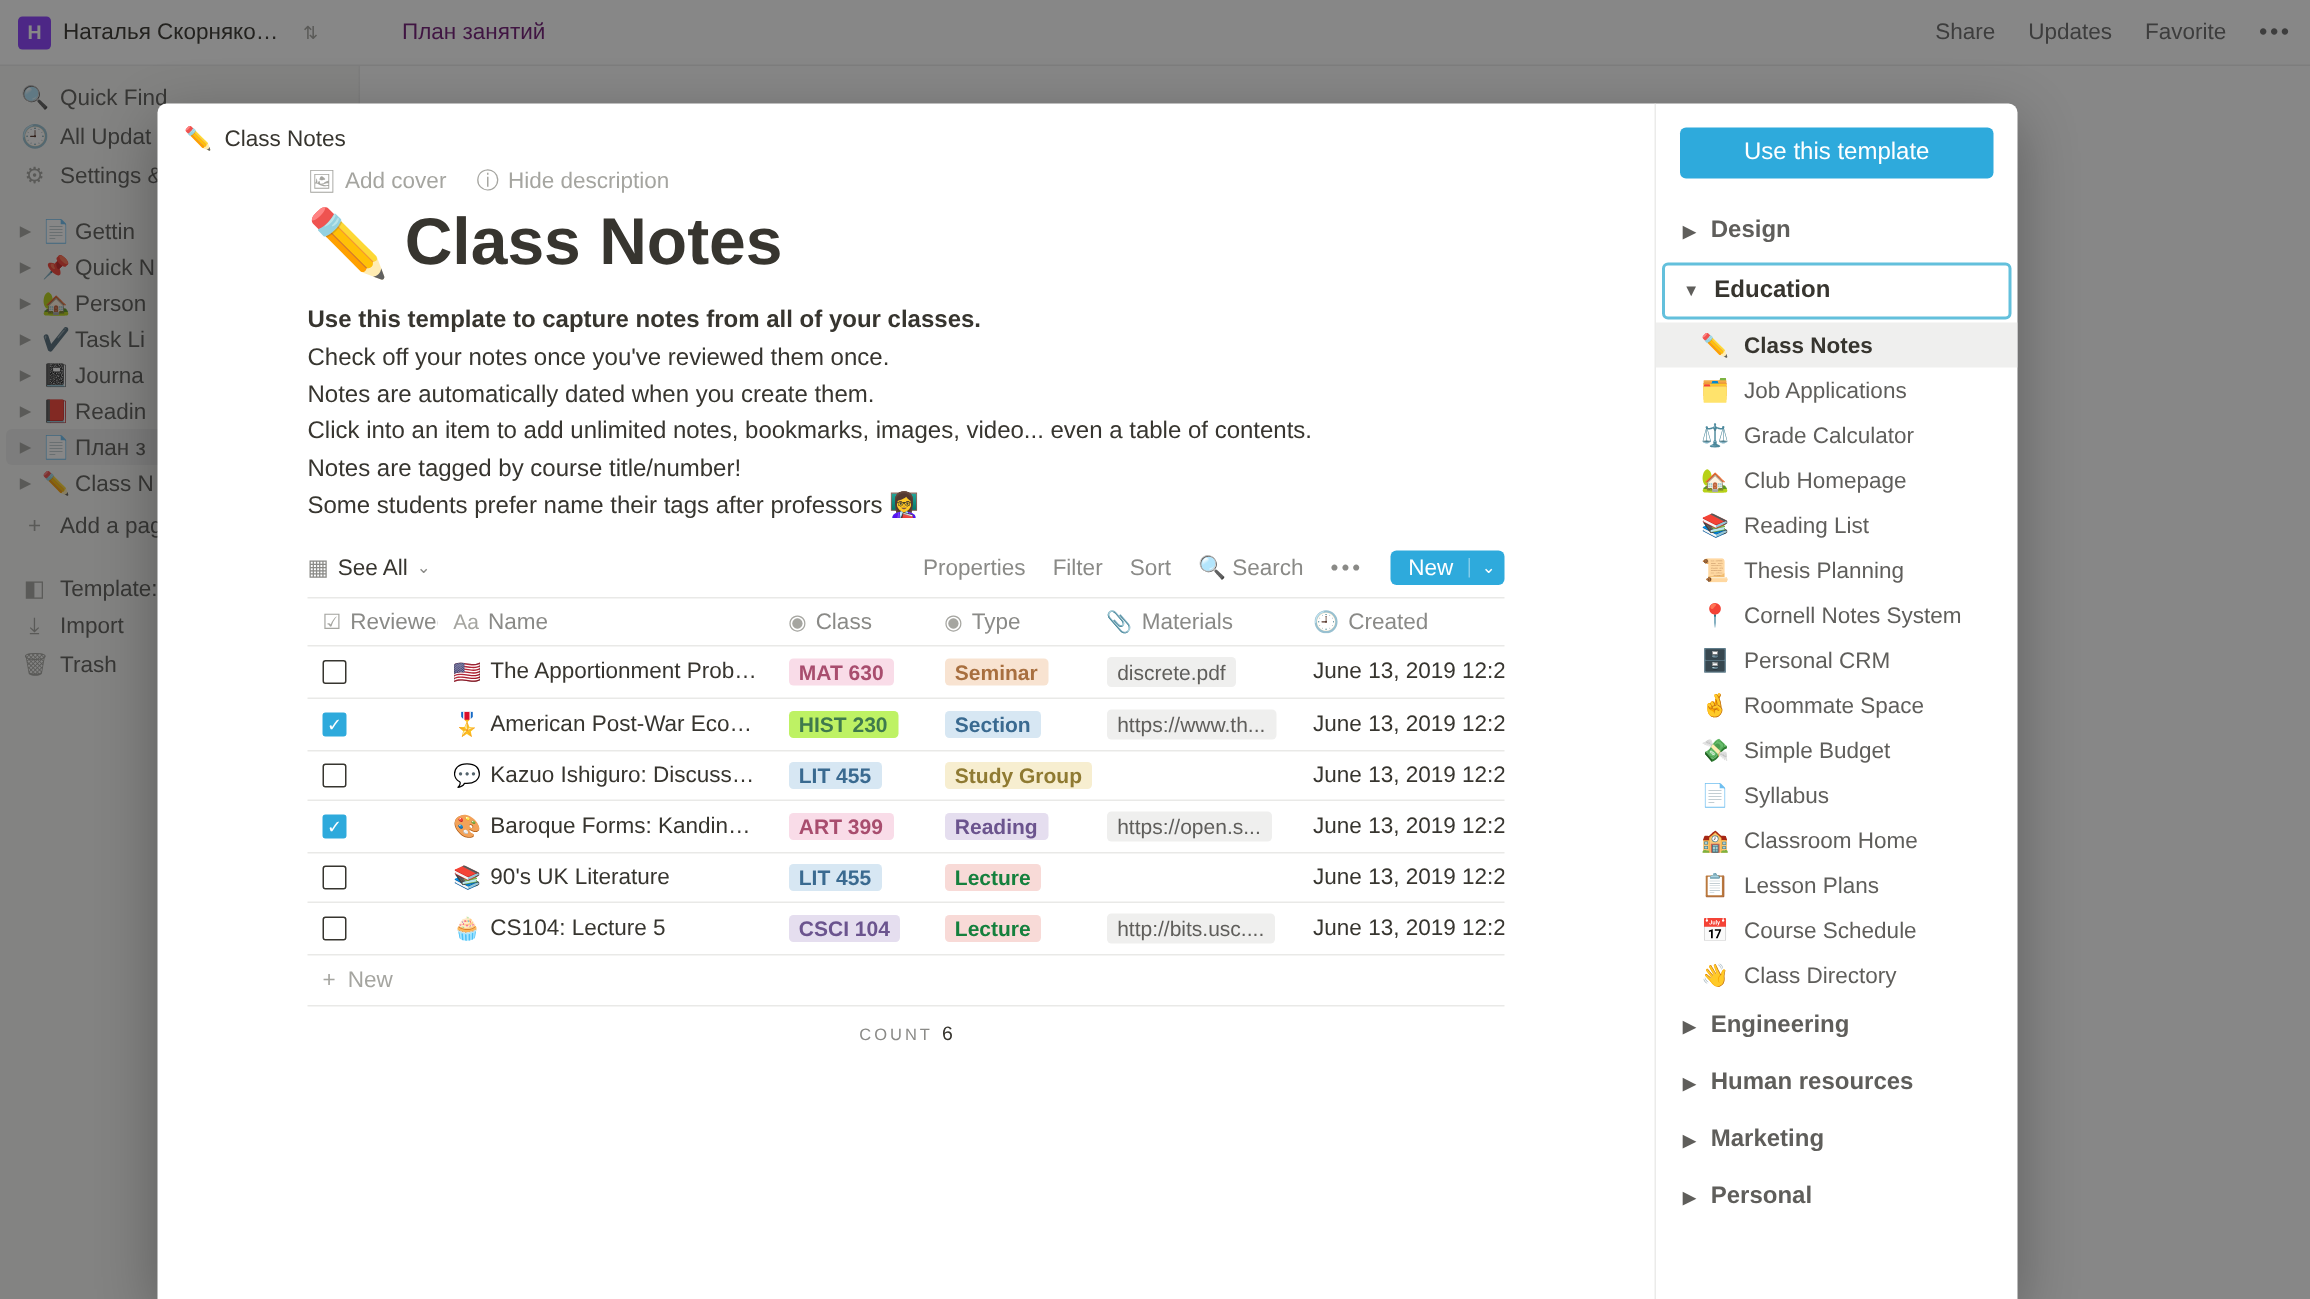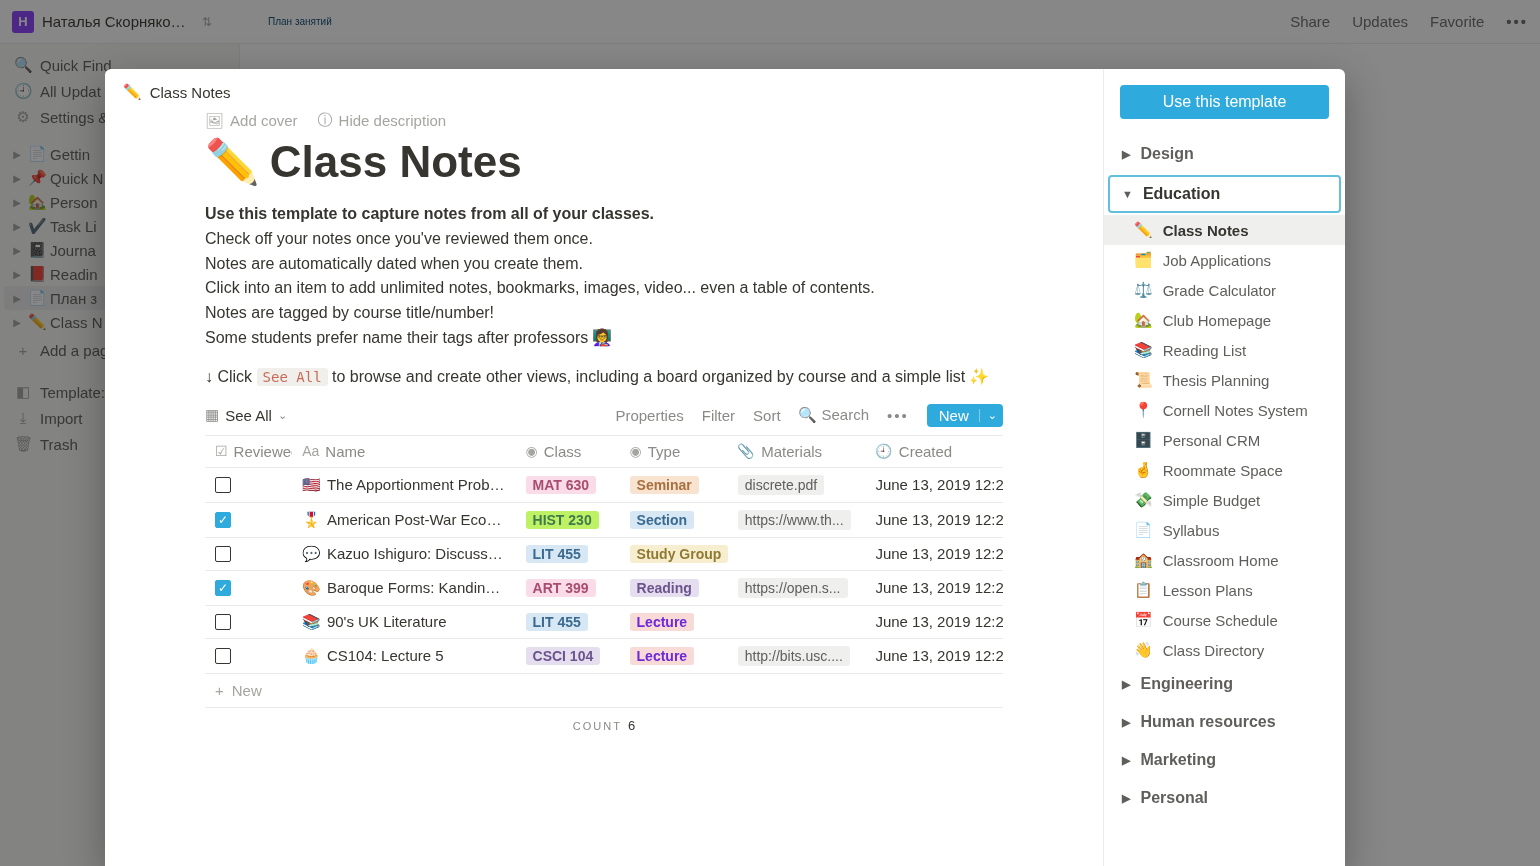--- a/index.html
+++ b/index.html
@@ -5,21 +5,21 @@
 * { box-sizing: border-box; margin: 0; padding: 0; }
 body { font-family: -apple-system, BlinkMacSystemFont, "Segoe UI", Helvetica, Arial, sans-serif; font-size: 15px; color: #37352f; background: #fff; width: 1540px; height: 866px; overflow: hidden; position: relative; }
 
 
 .app-bg { position: absolute; inset: 0; display: flex; flex-direction: column; }
 .topbar { height: 44px; display: flex; align-items: center; padding: 0 12px; border-bottom: 1px solid #ebebea; }
 .topbar-left { display: flex; align-items: center; gap: 8px; width: 240px; }
 .ws-icon { width: 22px; height: 22px; background: #8a3ffc; color: #fff; border-radius: 3px; display: flex; align-items: center; justify-content: center; font-size: 13px; font-weight: 600; }
 .ws-name { font-size: 15px; color: #37352f; white-space: nowrap; overflow: hidden; text-overflow: ellipsis; max-width: 150px; }
 .chevud { color: #a5a5a0; font-size: 12px; margin-left: 2px;}
-.breadcrumb { flex: 1; padding-left: 16px; font-size: 10px; color: #0c4a6e; }
+.breadcrumb { flex: 1; padding-left: 16px; font-size: 15px; color: #701a75; }
 .topbar-right { display: flex; gap: 22px; align-items: center; color: #6b6b6b; }
 .topbar-right span { cursor: pointer; text-align: right; }
 .dots { letter-spacing: 2px; font-weight: bold; }
 
 .app-body { display: flex; flex: 1; }
 .sidebar { width: 240px; background: #f7f7f5; padding: 8px 4px; color: #5f5e5b; font-size: 15px; border-right: 1px solid #ebebea; }
 .side-item { display: flex; align-items: center; gap: 8px; padding: 4px 10px; border-radius: 4px; cursor: pointer; white-space: nowrap; overflow: hidden; }
 .side-icon { width: 18px; text-align: center; color: #a5a5a0; flex-shrink: 0; }
 .side-group { margin-top: 12px; }
 .side-page { display: flex; align-items: center; gap: 4px; padding: 3px 6px; border-radius: 4px; cursor: pointer; white-space: nowrap; overflow: hidden; }
@@ -74,21 +74,21 @@
 .db-count { text-align: center; padding: 10px; font-size: 13px; color: #8a8a87; }
 .db-count .lbl { letter-spacing: 2px; font-size: 11px; margin-right: 6px; }
 
 
 .clr-pink { background: #f9dce8; color: #a84d6e; }
 .clr-green { background: #bef264; color: #3f7a4d; }
 .clr-blue { background: #d7e7f3; color: #3a6a90; }
 .clr-purple { background: #e5deef; color: #6b548e; }
 .clr-orange { background: #f8e3d1; color: #a86f3f; }
 .clr-yellow { background: #f7eed0; color: #8f7a32; }
-.clr-red { background: #f8dad7; color: #6d28d9; }
+.clr-red { background: #f8dad7; color: #15803d; }
 
 
 .panel { width: 242px; border-left: 1px solid #ebebea; display: flex; flex-direction: column; }
 .panel-top { padding: 16px; }
 .use-btn { width: 100%; background: #2eaadc; color: #fff; border: none; border-radius: 4px; padding: 8px 0; font-size: 16px; font-weight: 500; cursor: pointer; }
 .cat { padding: 10px 18px; display: flex; align-items: center; gap: 10px; font-size: 16px; font-weight: 600; cursor: pointer; color: #5f5e5b;}
 .cat .arrow { font-size: 11px; color: #5f5e5b; }
 .cat.expanded { border: 2px solid #63c0dc; border-radius: 4px; margin: 2px 4px; padding: 8px 12px; color:#37352f;}
 .tmpl-list { }
 .tmpl-item { padding: 6px 18px 6px 30px; display: flex; align-items: center; gap: 10px; font-size: 15px; cursor: pointer; color: #5f5e5b;}
@@ -213,23 +213,20 @@
           </div>
       </div>
       <div class="page-title">
         <span class="emoji">✏️</span>
         <h1>Class Notes</h1>
       </div>
       <div class="desc">
         <b>Use this template to capture notes from all of your classes.</b><br>
         <span id="desc-lines"><span>Check off your notes once you've reviewed them once.</span><br><span>Notes are automatically dated when you create them.</span><br><span>Click into an item to add unlimited notes, bookmarks, images, video... even a table of contents.</span><br><span>Notes are tagged by course title/number!</span><br><span>Some students prefer name their tags after professors 👩‍🏫</span></span>
       </div>
-      <div class="see-all-hint">
-        <span>↓ Click </span><span class="code-pill">See All</span><span> to browse and create other views, including a board organized by course and a simple list ✨</span>
-      </div>
 
       <div class="db-toolbar">
         <div class="db-view">
           <span class="tbl-icon">▦</span>
           <span>See All</span>
           <span style="font-size:11px;color:#8a8a87;">⌄</span>
         </div>
         <div class="db-tools">
           <span>Properties</span>
           <span>Filter</span>

